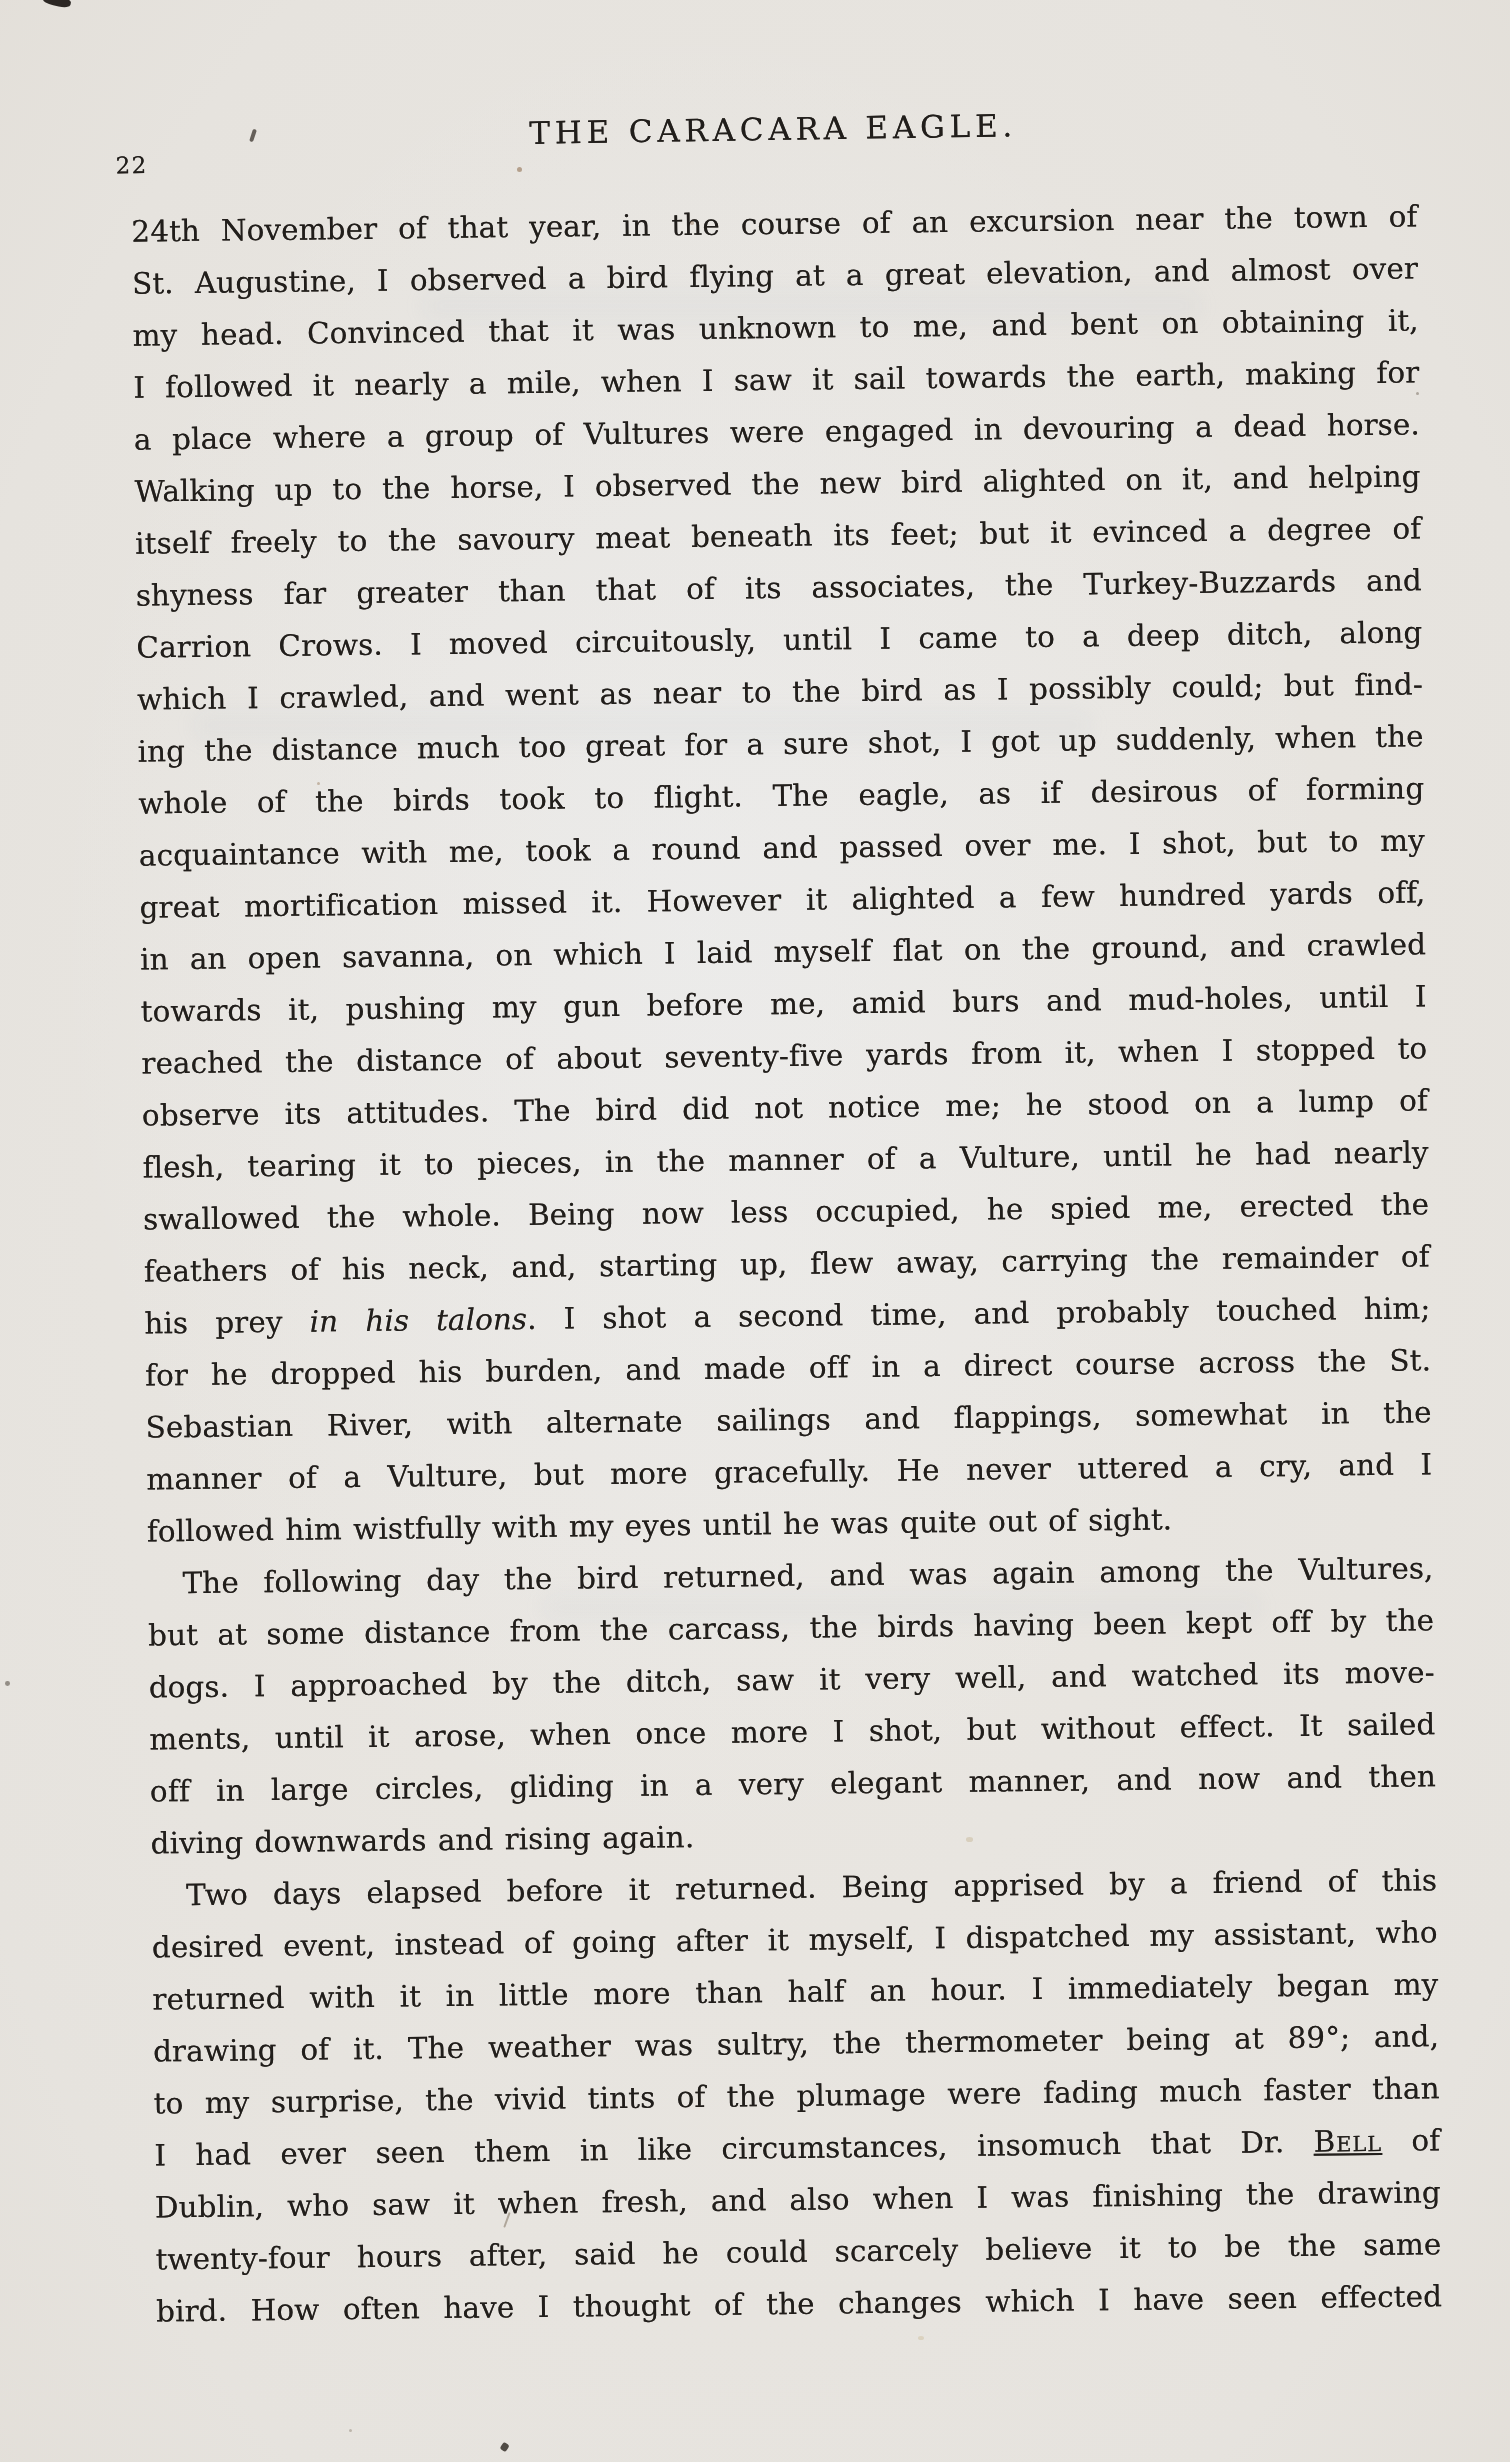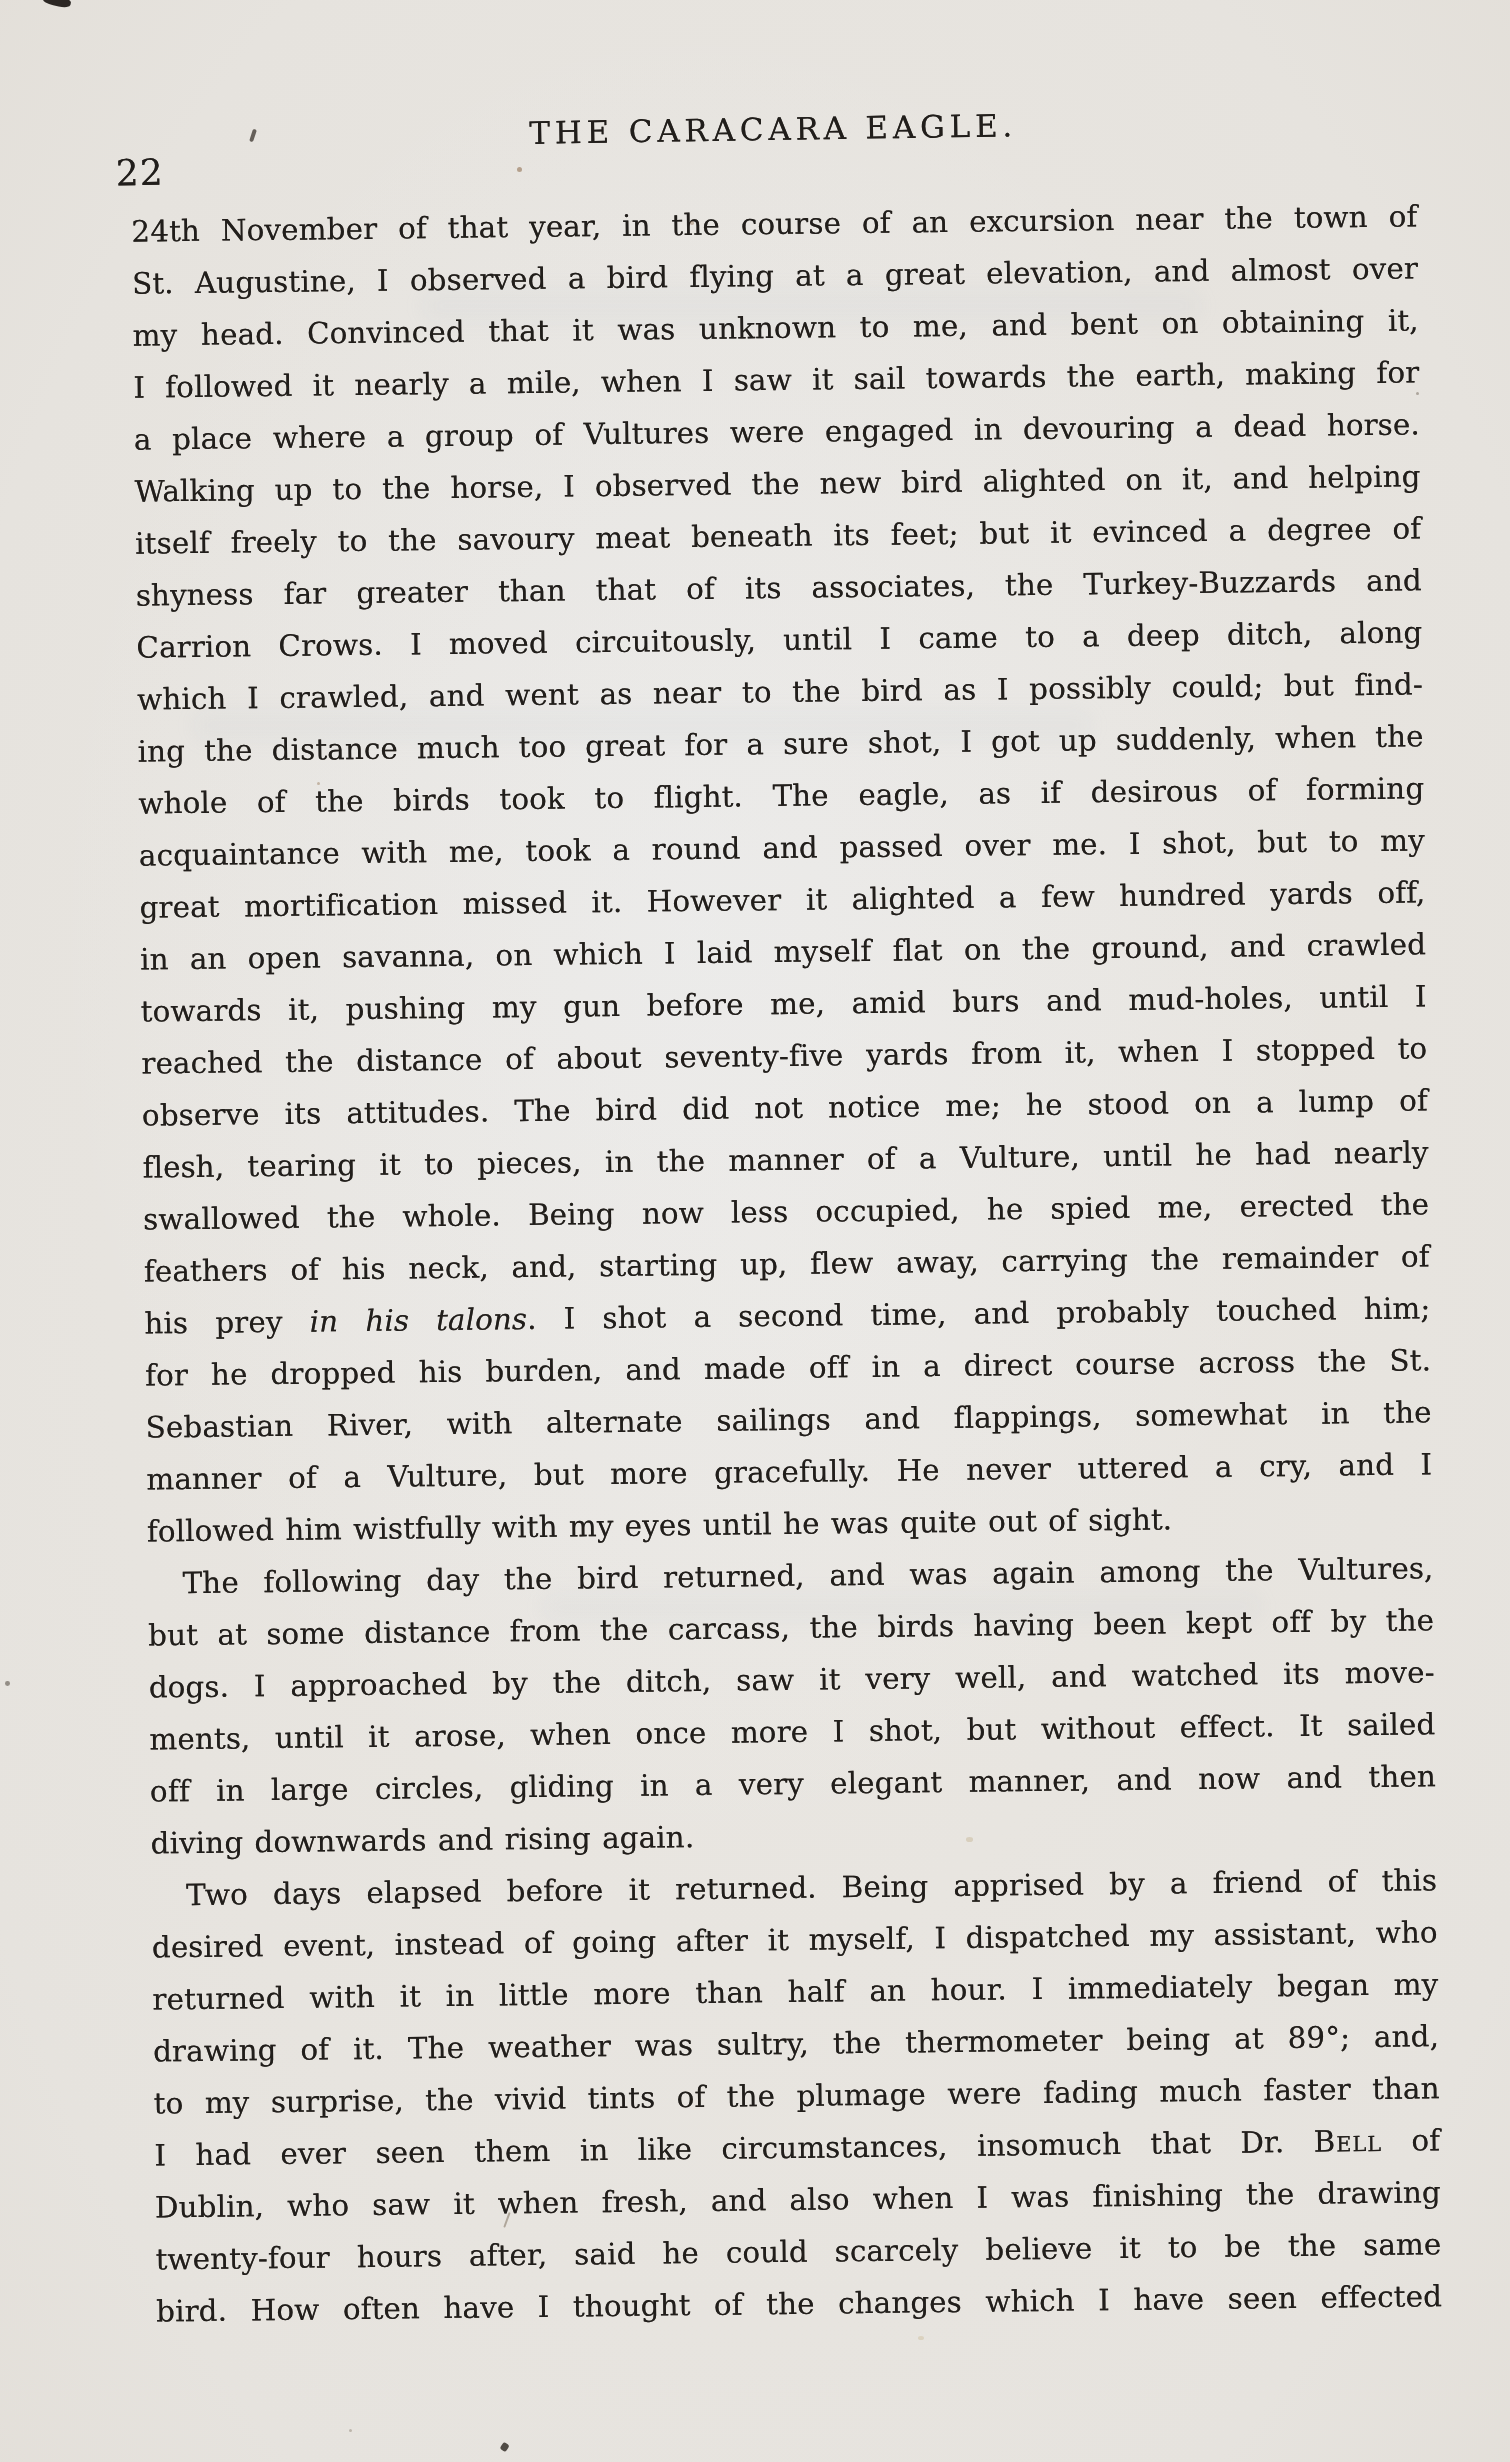--- a/index.html
+++ b/index.html
@@ -32,21 +32,21 @@
   }
   .running-head {
     position: relative;
     height: 87px;
     transform: rotate(-0.22deg);
   }
   .page-num {
     position: absolute;
     left: -15px;
     top: 31px;
-    font-size: 36px;
+    font-size: 23px;
     letter-spacing: 1.2px;
     text-shadow: 0 0 0.6px rgba(25,20,16,0.75);
   }
   .running-title {
     text-align: center;
     font-size: 31px;
     letter-spacing: 4.8px;
     text-shadow: 0 0 0.6px rgba(25,20,16,0.75);
     white-space: nowrap;
   }
@@ -64,21 +64,21 @@
     white-space: normal;
     text-shadow: 0 0 0.6px rgba(25,20,16,0.7);
   }
   .line.endpara {
     text-align-last: left;
   }
   .line.indent {
     text-indent: 35px;
   }
   .it { font-style: italic; }
-  .sc { font-variant: small-caps; letter-spacing: 0.9px; }
+  .sc { font-variant: small-caps; letter-spacing: 0.9px; text-decoration: underline; }
   .mark {
     position: absolute;
     pointer-events: none;
   }
   .smudge {
     position: absolute;
     background: rgba(172,184,205,0.07);
     filter: blur(8.4px);
     border-radius: 18px;
     pointer-events: none;

